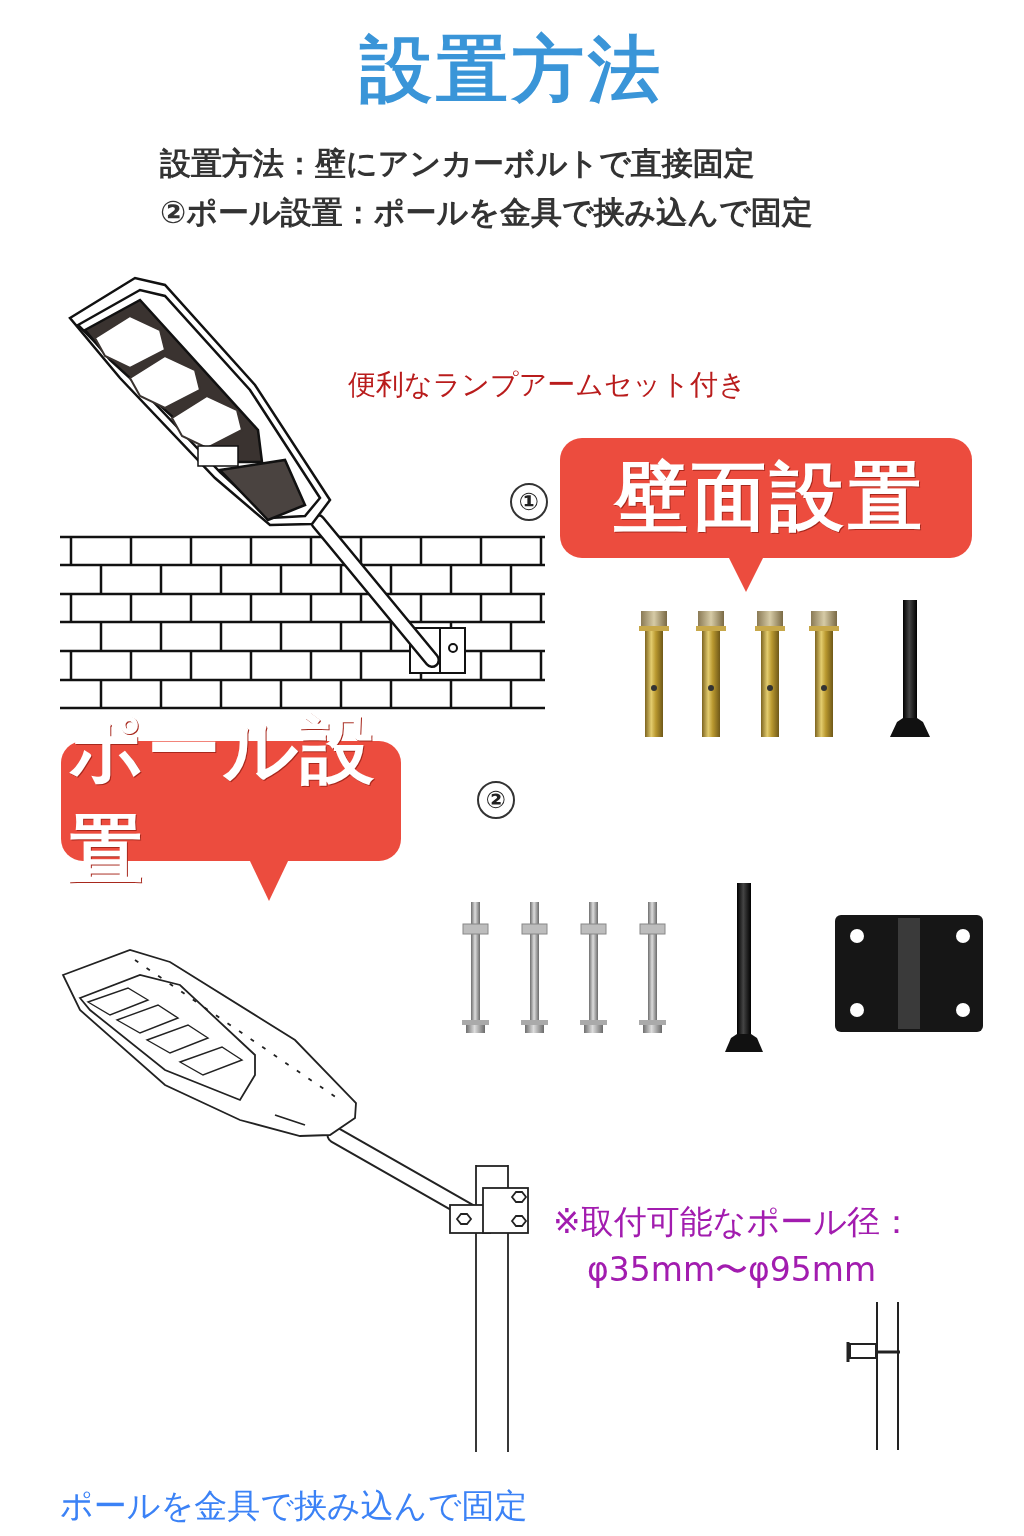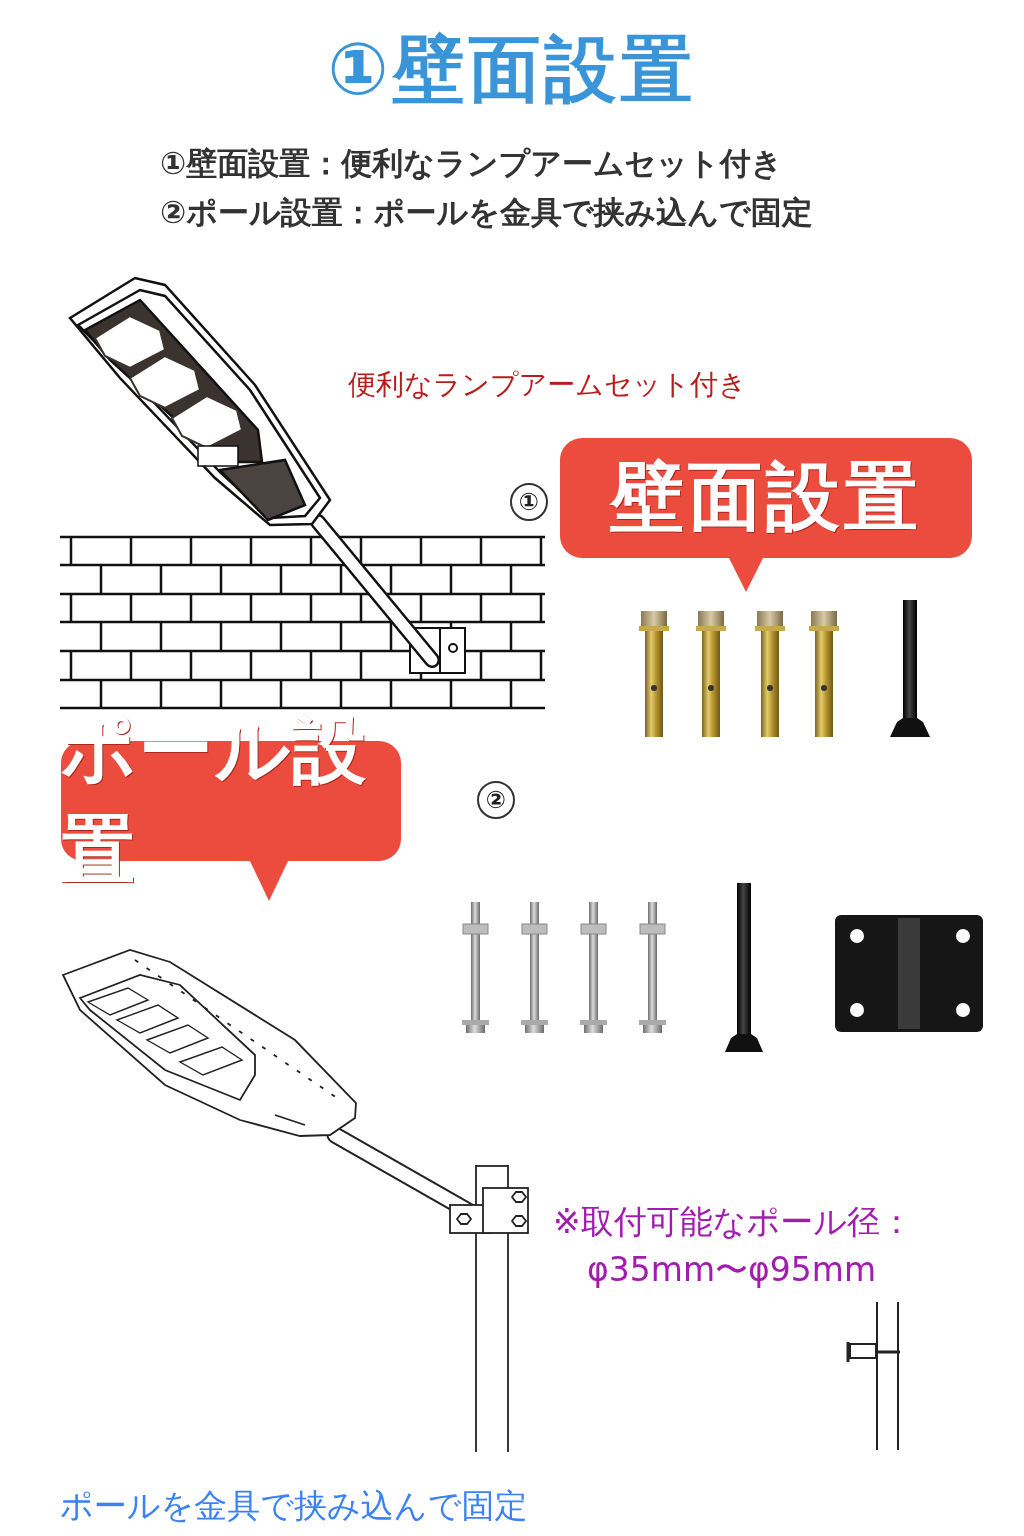--- a/index.html
+++ b/index.html
@@ -16,21 +16,21 @@
   }
   .sub1 { top: 143px; }
   .sub2 { top: 192px; }
 
   .feature-note {
     left: 348px; top: 366px; font-size: 28px; font-weight: normal; color: #b91c1c; white-space: nowrap;
   }
 
   .bubble {
     background: #ec4c3e; border-radius: 22px; color: #ffffff; font-weight: bold;
-    display: flex; align-items: center; justify-content: center;
+    display: flex; align-items: center; justify-content: center; padding-left: 8px;
   }
   .bubble .tail {
     position: absolute; width: 0; height: 0;
     border-left: 18px solid transparent; border-right: 18px solid transparent;
     border-top: 36px solid #ec4c3e;
   }
   .bubble-wall { left: 560px; top: 438px; width: 412px; height: 120px; font-size: 74px; letter-spacing: 4px; }
   .bubble-wall .tail { left: 168px; top: 118px; }
   .bubble-pole { left: 61px; top: 741px; width: 340px; height: 120px; font-size: 74px; letter-spacing: 2px; }
   .bubble-pole .tail { left: 188px; top: 118px; border-left-width: 20px; border-right-width: 20px; border-top-width: 42px; }
@@ -48,22 +48,22 @@
   }
   .note-red .line2 { display: block; padding-left: 34px; }
 
   .caption {
     left: 60px; top: 1484px; font-size: 33px; color: #3b82f6; white-space: nowrap;
   }
 </style>
 </head>
 <body>
 
-<div class="abs title">①壁面設置</div>
-<div class="abs subline sub1">①壁面設置：便利なランプアームセット付き</div>
+<div class="abs title">設置方法</div>
+<div class="abs subline sub1">設置方法：壁にアンカーボルトで直接固定</div>
 <div class="abs subline sub2">②ポール設置：ポールを金具で挟み込んで固定</div>
 
 <svg class="abs" style="left:0;top:260px" width="560" height="460" viewBox="0 260 560 460">
 
   <g stroke="#111" stroke-width="2.5" fill="#fff">
     <line x1="60" y1="537" x2="545" y2="537"></line>
     <line x1="60" y1="565" x2="545" y2="565"></line>
     <line x1="60" y1="594" x2="545" y2="594"></line>
     <line x1="60" y1="622" x2="545" y2="622"></line>
     <line x1="60" y1="651" x2="545" y2="651"></line>

